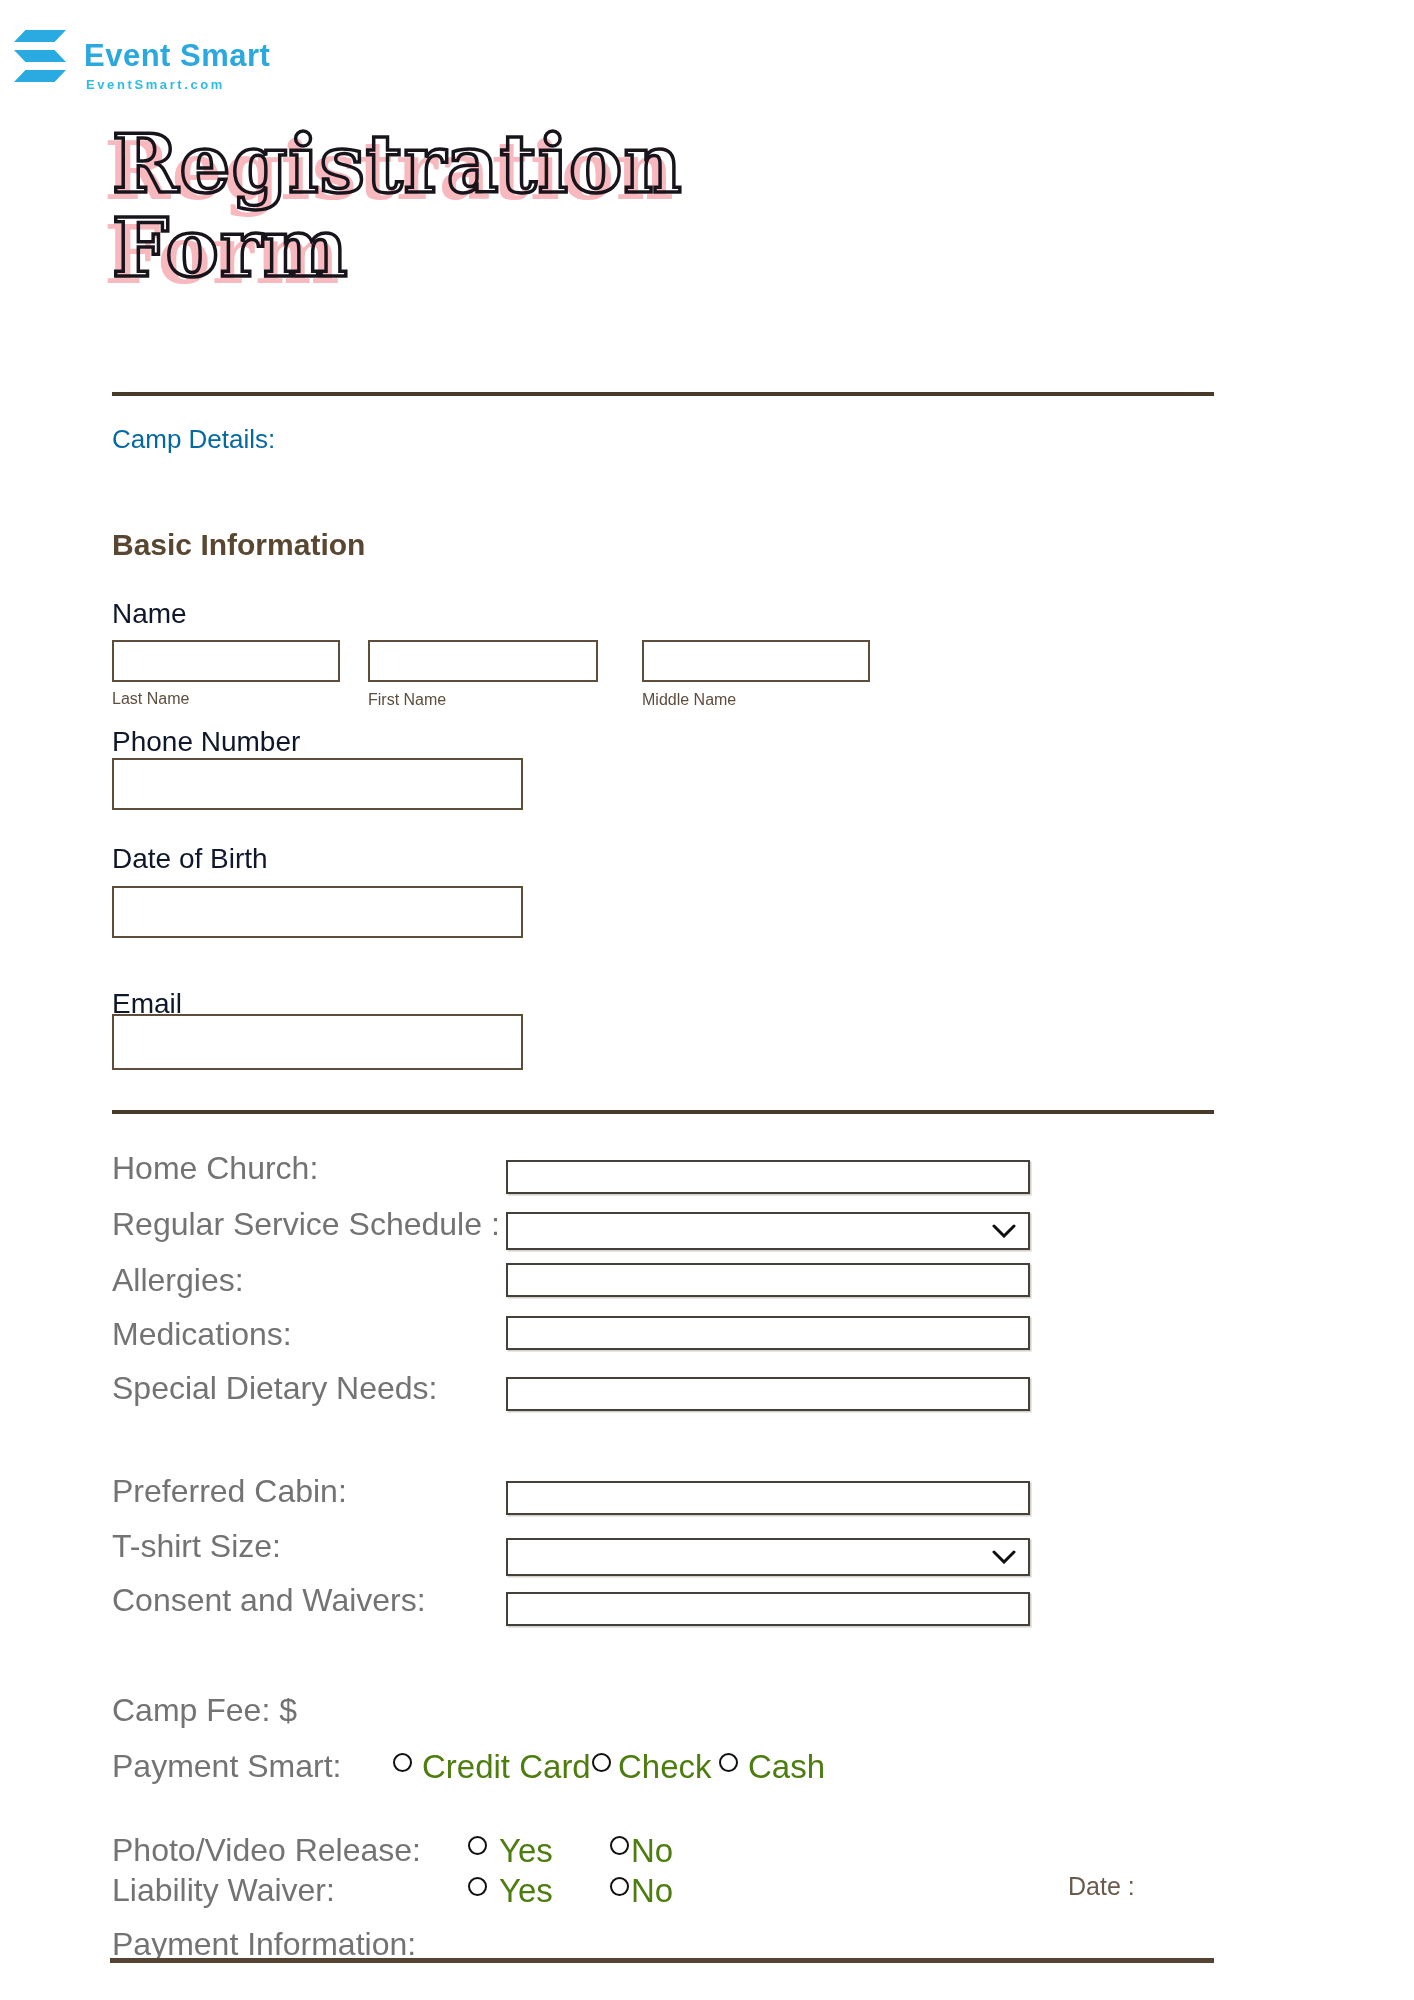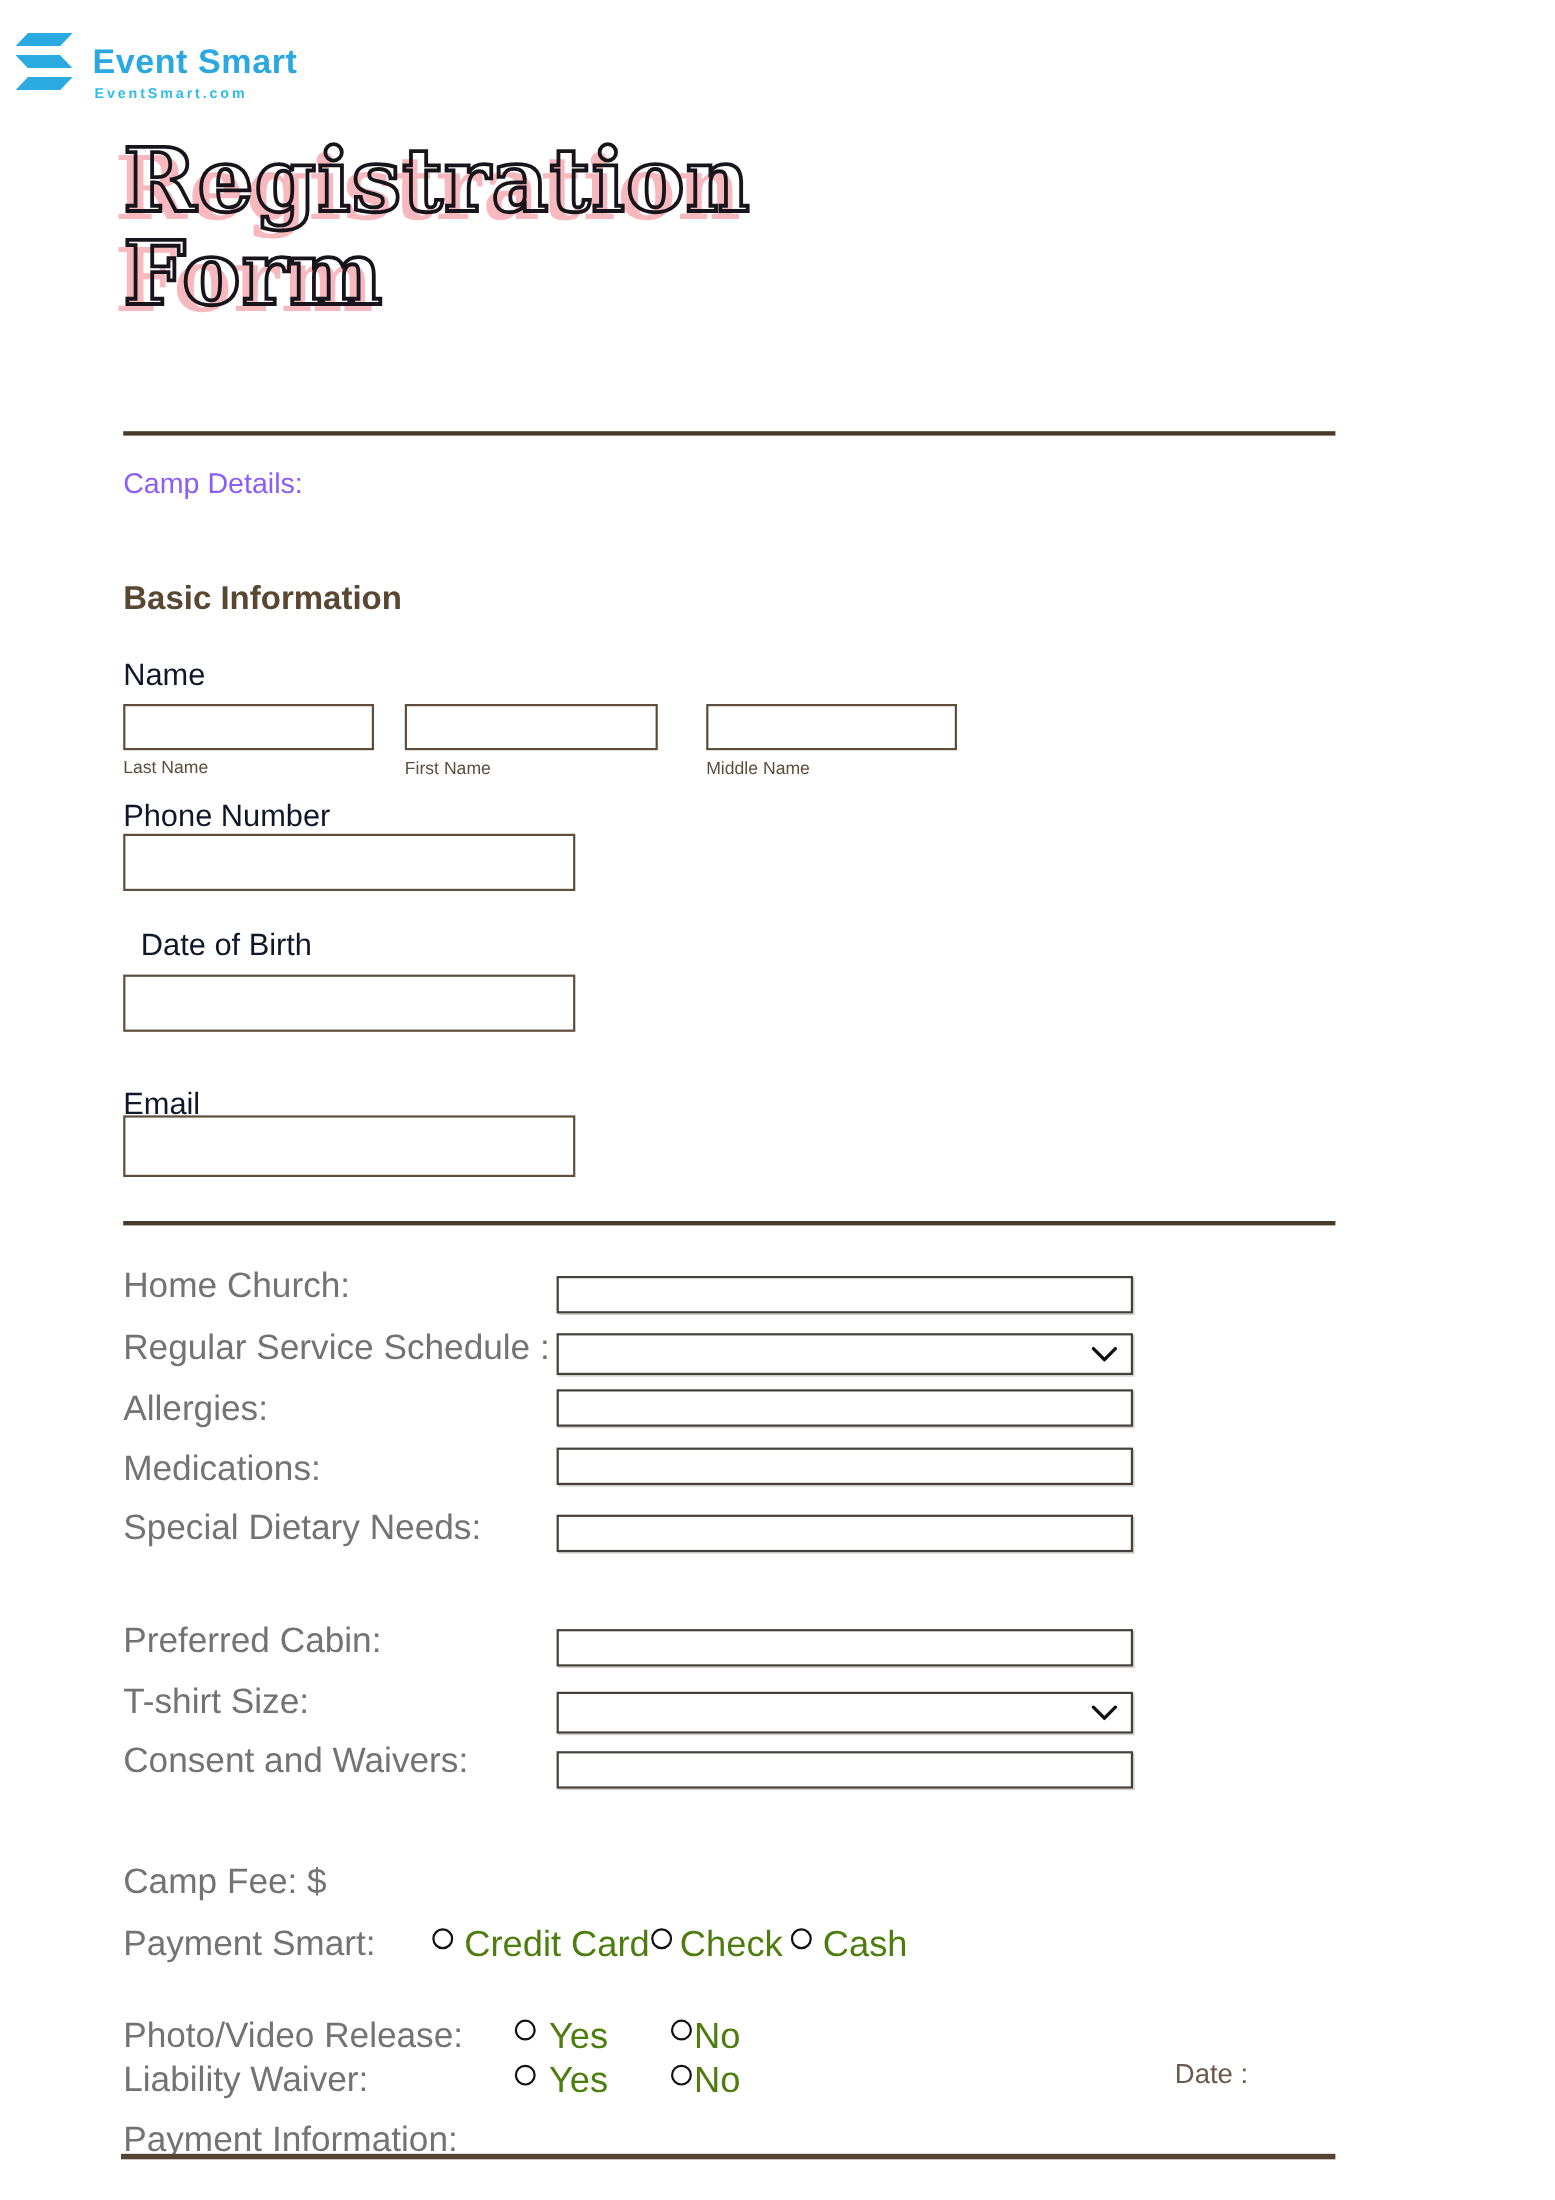--- a/index.html
+++ b/index.html
@@ -30,21 +30,21 @@
   .title-line::before{
     content:attr(data-text);
     position:absolute;left:-8px;top:7px;z-index:-1;
     -webkit-text-fill-color:#F7B9BD;
     -webkit-text-stroke:0px transparent;
   }
 
   
   .rule{background:#483A28;height:4px;}
   .rule.bottom{background:#554434;height:5px;}
-  .camp-details{font-size:26px;color:#8b5cf6;}
+  .camp-details{font-size:26px;color:#0369a1;}
   .section-heading{font-size:30px;font-weight:bold;color:#594732;}
   .lbl-brown{font-size:28px;color:#0f172a;}
   .sub-lbl{font-size:16px;color:#5E4D3C;}
   .lbl-black{font-size:32px;color:#737373;}
   .lbl-date{font-size:25px;color:#6B5A4B;}
 
   
   .input-basic{
     position:absolute;border:2px solid #5E4D3A;background:#fff;
     font-size:20px;color:#1B1B1B;padding:0 8px;box-sizing:border-box;outline:none;
@@ -98,21 +98,21 @@
   <input type="text" class="input-basic" style="left: 368px; top: 640px; width: 230px; height: 42px;">
   <input type="text" class="input-basic" style="left: 642px; top: 640px; width: 228px; height: 42px;">
 
   <div class="abs sub-lbl" style="left:112px;top:690px;">Last Name</div>
   <div class="abs sub-lbl" style="left:368px;top:691px;">First Name</div>
   <div class="abs sub-lbl" style="left:642px;top:691px;">Middle Name</div>
 
   <div class="abs lbl-brown" style="left:112px;top:726px;">Phone Number</div>
   <input type="text" class="input-basic" style="left: 112px; top: 758px; width: 411px; height: 52px;">
 
-  <div class="abs lbl-brown" style="left:112px;top:843px;margin-left:16px;">Date of Birth</div>
+  <div class="abs lbl-brown" style="left:112px;top:843px;">Date of Birth</div>
   <input type="text" class="input-basic" style="left: 112px; top: 886px; width: 411px; height: 52px;">
 
   <div class="abs lbl-brown" style="left:112px;top:988px;">Email</div>
   <input type="text" class="input-basic" style="left: 112px; top: 1014px; width: 411px; height: 56px;">
 
   <div class="abs rule" style="left:112px;top:1110px;width:1160px;"></div>
 
   <div class="abs lbl-black" style="left:112px;top:1150px;">Home Church:</div>
   <input type="text" class="input-dark" style="left: 506px; top: 1160px; width: 524px; height: 34px;">
 

